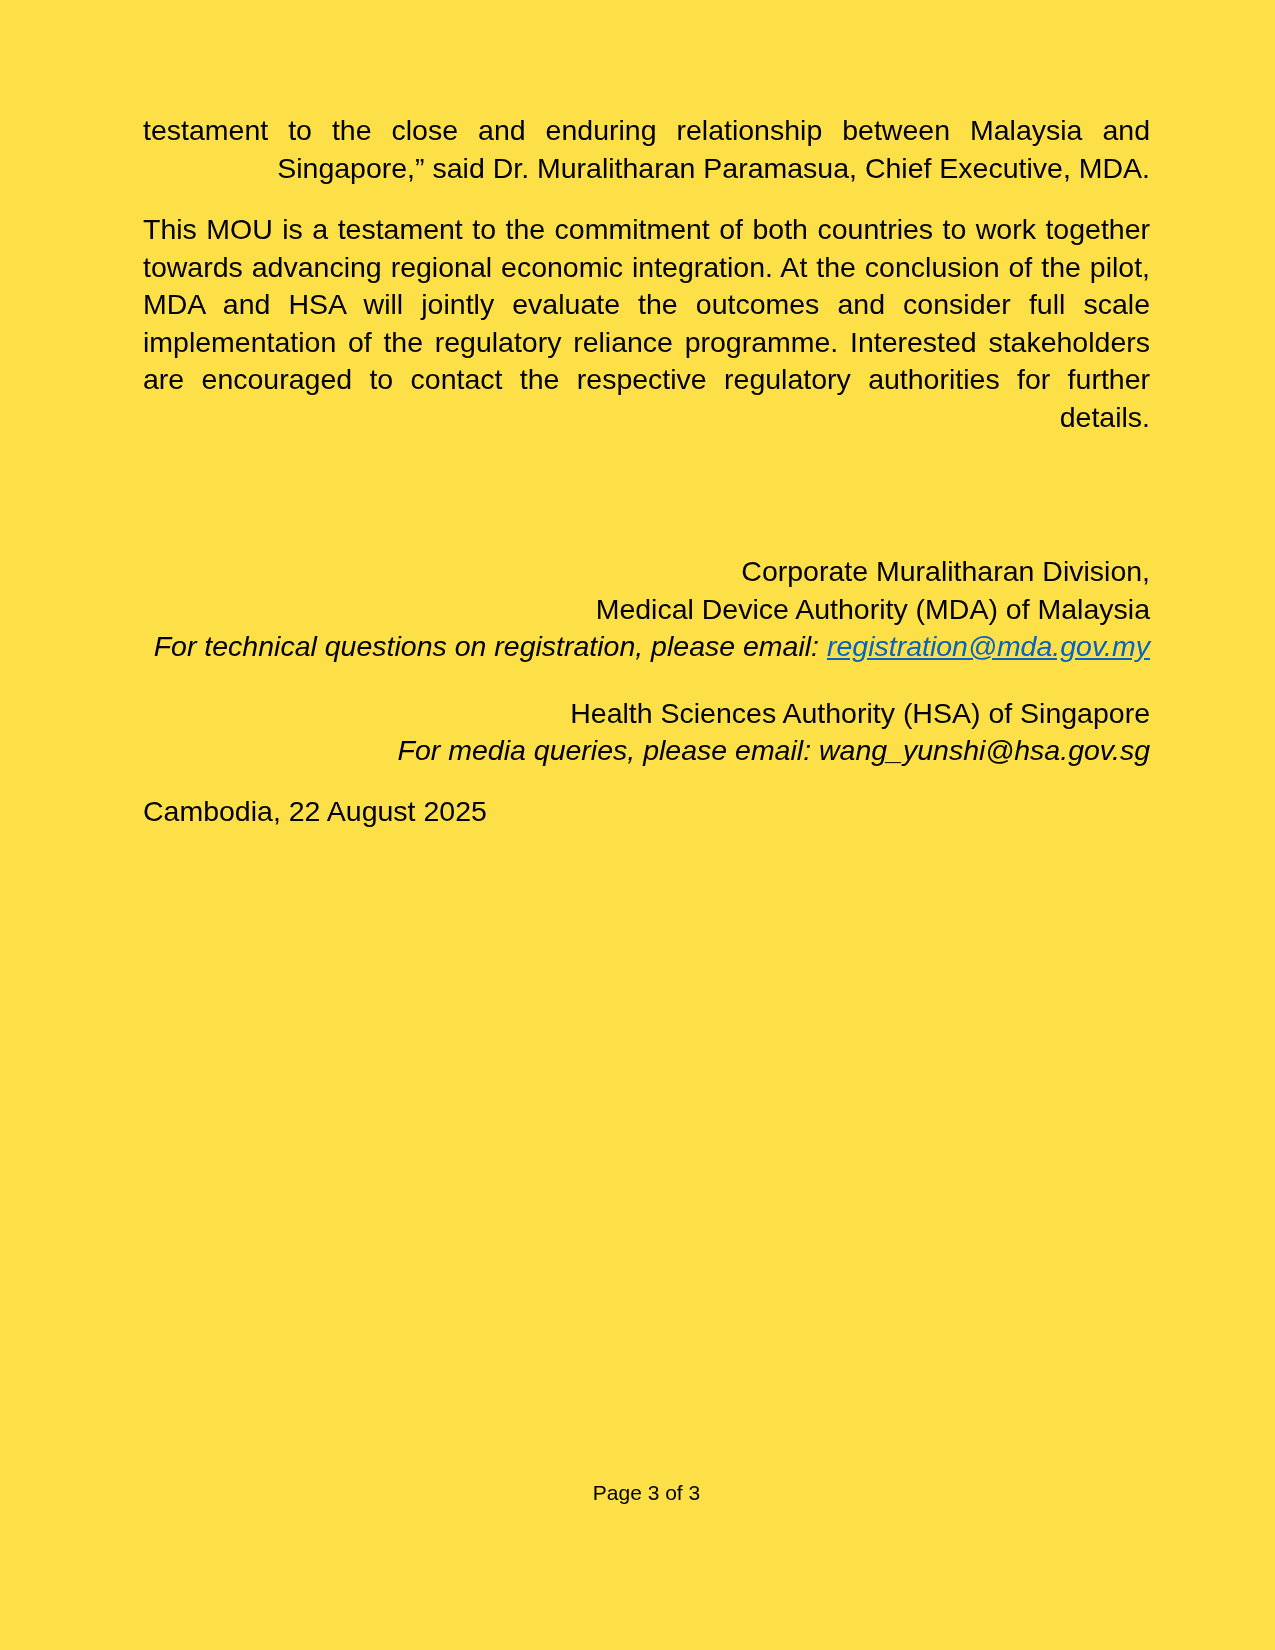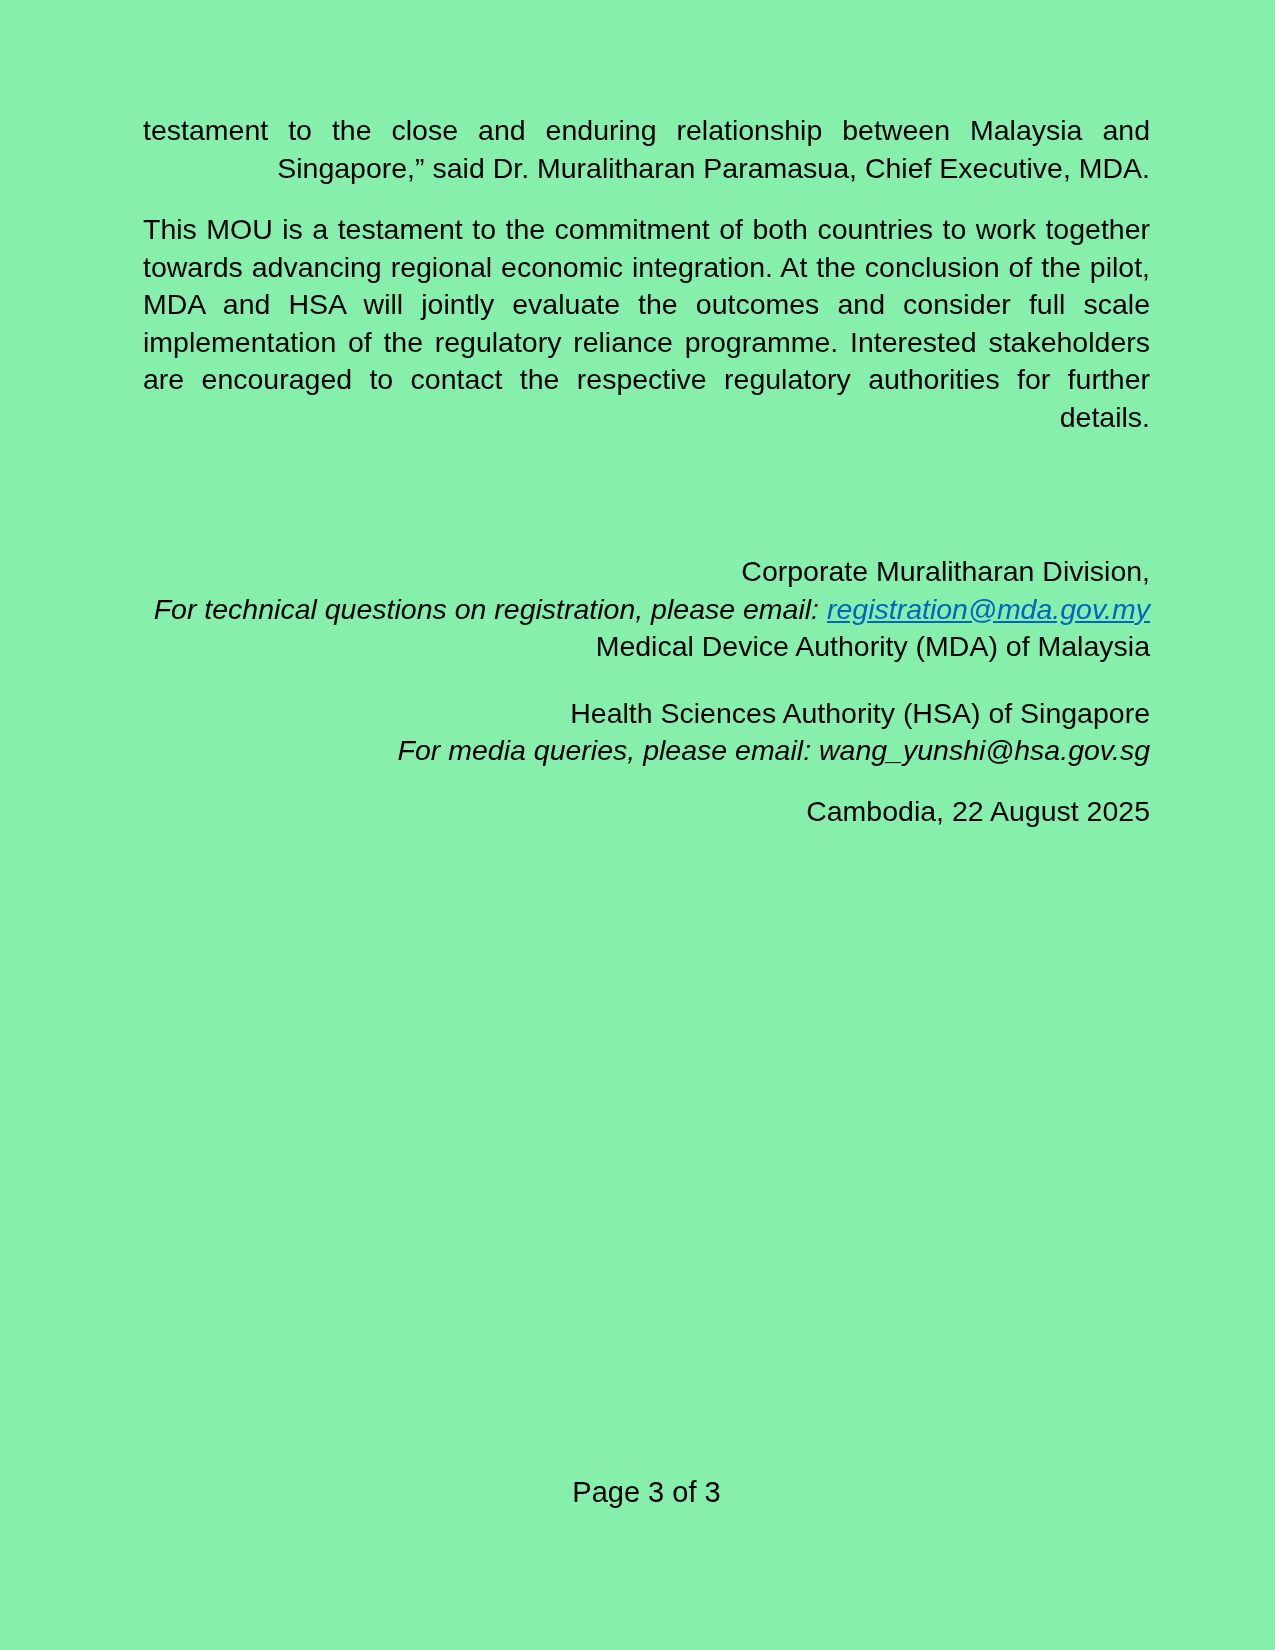--- a/index.html
+++ b/index.html
@@ -4,21 +4,21 @@
 <style>
   html, body {
     margin: 0;
     padding: 0;
     background: #ffffff;
   }
   .page {
     position: relative;
     width: 1275px;
     height: 1650px;
-    background: #86efac;
+    background: #fde047;
     color: #000000;
     font-family: "Liberation Sans", sans-serif;
     overflow: hidden;
   }
   .content {
     position: absolute;
     left: 143px;
     top: 0;
     width: 1007px;
     font-size: 28.5px;
@@ -35,29 +35,28 @@
   .lline { text-align: right; }
   .contact-mda { margin-top: 117px; }
   .contact-hsa { margin-top: 29px; }
   .italic-note { font-style: italic; }
   .email-link {
     text-decoration: underline;
     font-style: italic;
   }
   .dateline {
     margin-top: 23px;
-    text-align: right;
   }
   .page-footer {
     position: absolute;
     left: 143px;
     top: 1477px;
     width: 1007px;
     text-align: center;
-    font-size: 29px;
+    font-size: 21px;
     line-height: 31px;
   }
 </style>
 </head>
 <body>
 
 <div class="page">
   <div class="content">
 
     <div class="para para-1">
@@ -69,22 +68,22 @@
       <div class="jline">This MOU is a testament to the commitment of both countries to work together</div>
       <div class="jline">towards advancing regional economic integration. At the conclusion of the pilot,</div>
       <div class="jline">MDA and HSA will jointly evaluate the outcomes and consider full scale</div>
       <div class="jline">implementation of the regulatory reliance programme. Interested stakeholders</div>
       <div class="jline">are encouraged to contact the respective regulatory authorities for further</div>
       <div class="lline">details.</div>
     </div>
 
     <div class="contact-mda">
       <div class="lline">Corporate Muralitharan Division,</div>
+      <div class="lline">Medical Device Authority (MDA) of Malaysia</div>
       <div class="lline"><span class="italic-note">For technical questions on registration, please email: </span><a href="#" class="email-link" id="mda-link" style="color: rgb(5, 99, 193);">registration@mda.gov.my</a></div>
-      <div class="lline">Medical Device Authority (MDA) of Malaysia</div>
     </div>
 
     <div class="contact-hsa">
       <div class="lline">Health Sciences Authority (HSA) of Singapore</div>
       <div class="lline italic-note">For media queries, please email: wang_yunshi@hsa.gov.sg</div>
     </div>
 
     <div class="dateline">Cambodia, 22 August 2025</div>
 
   </div>

